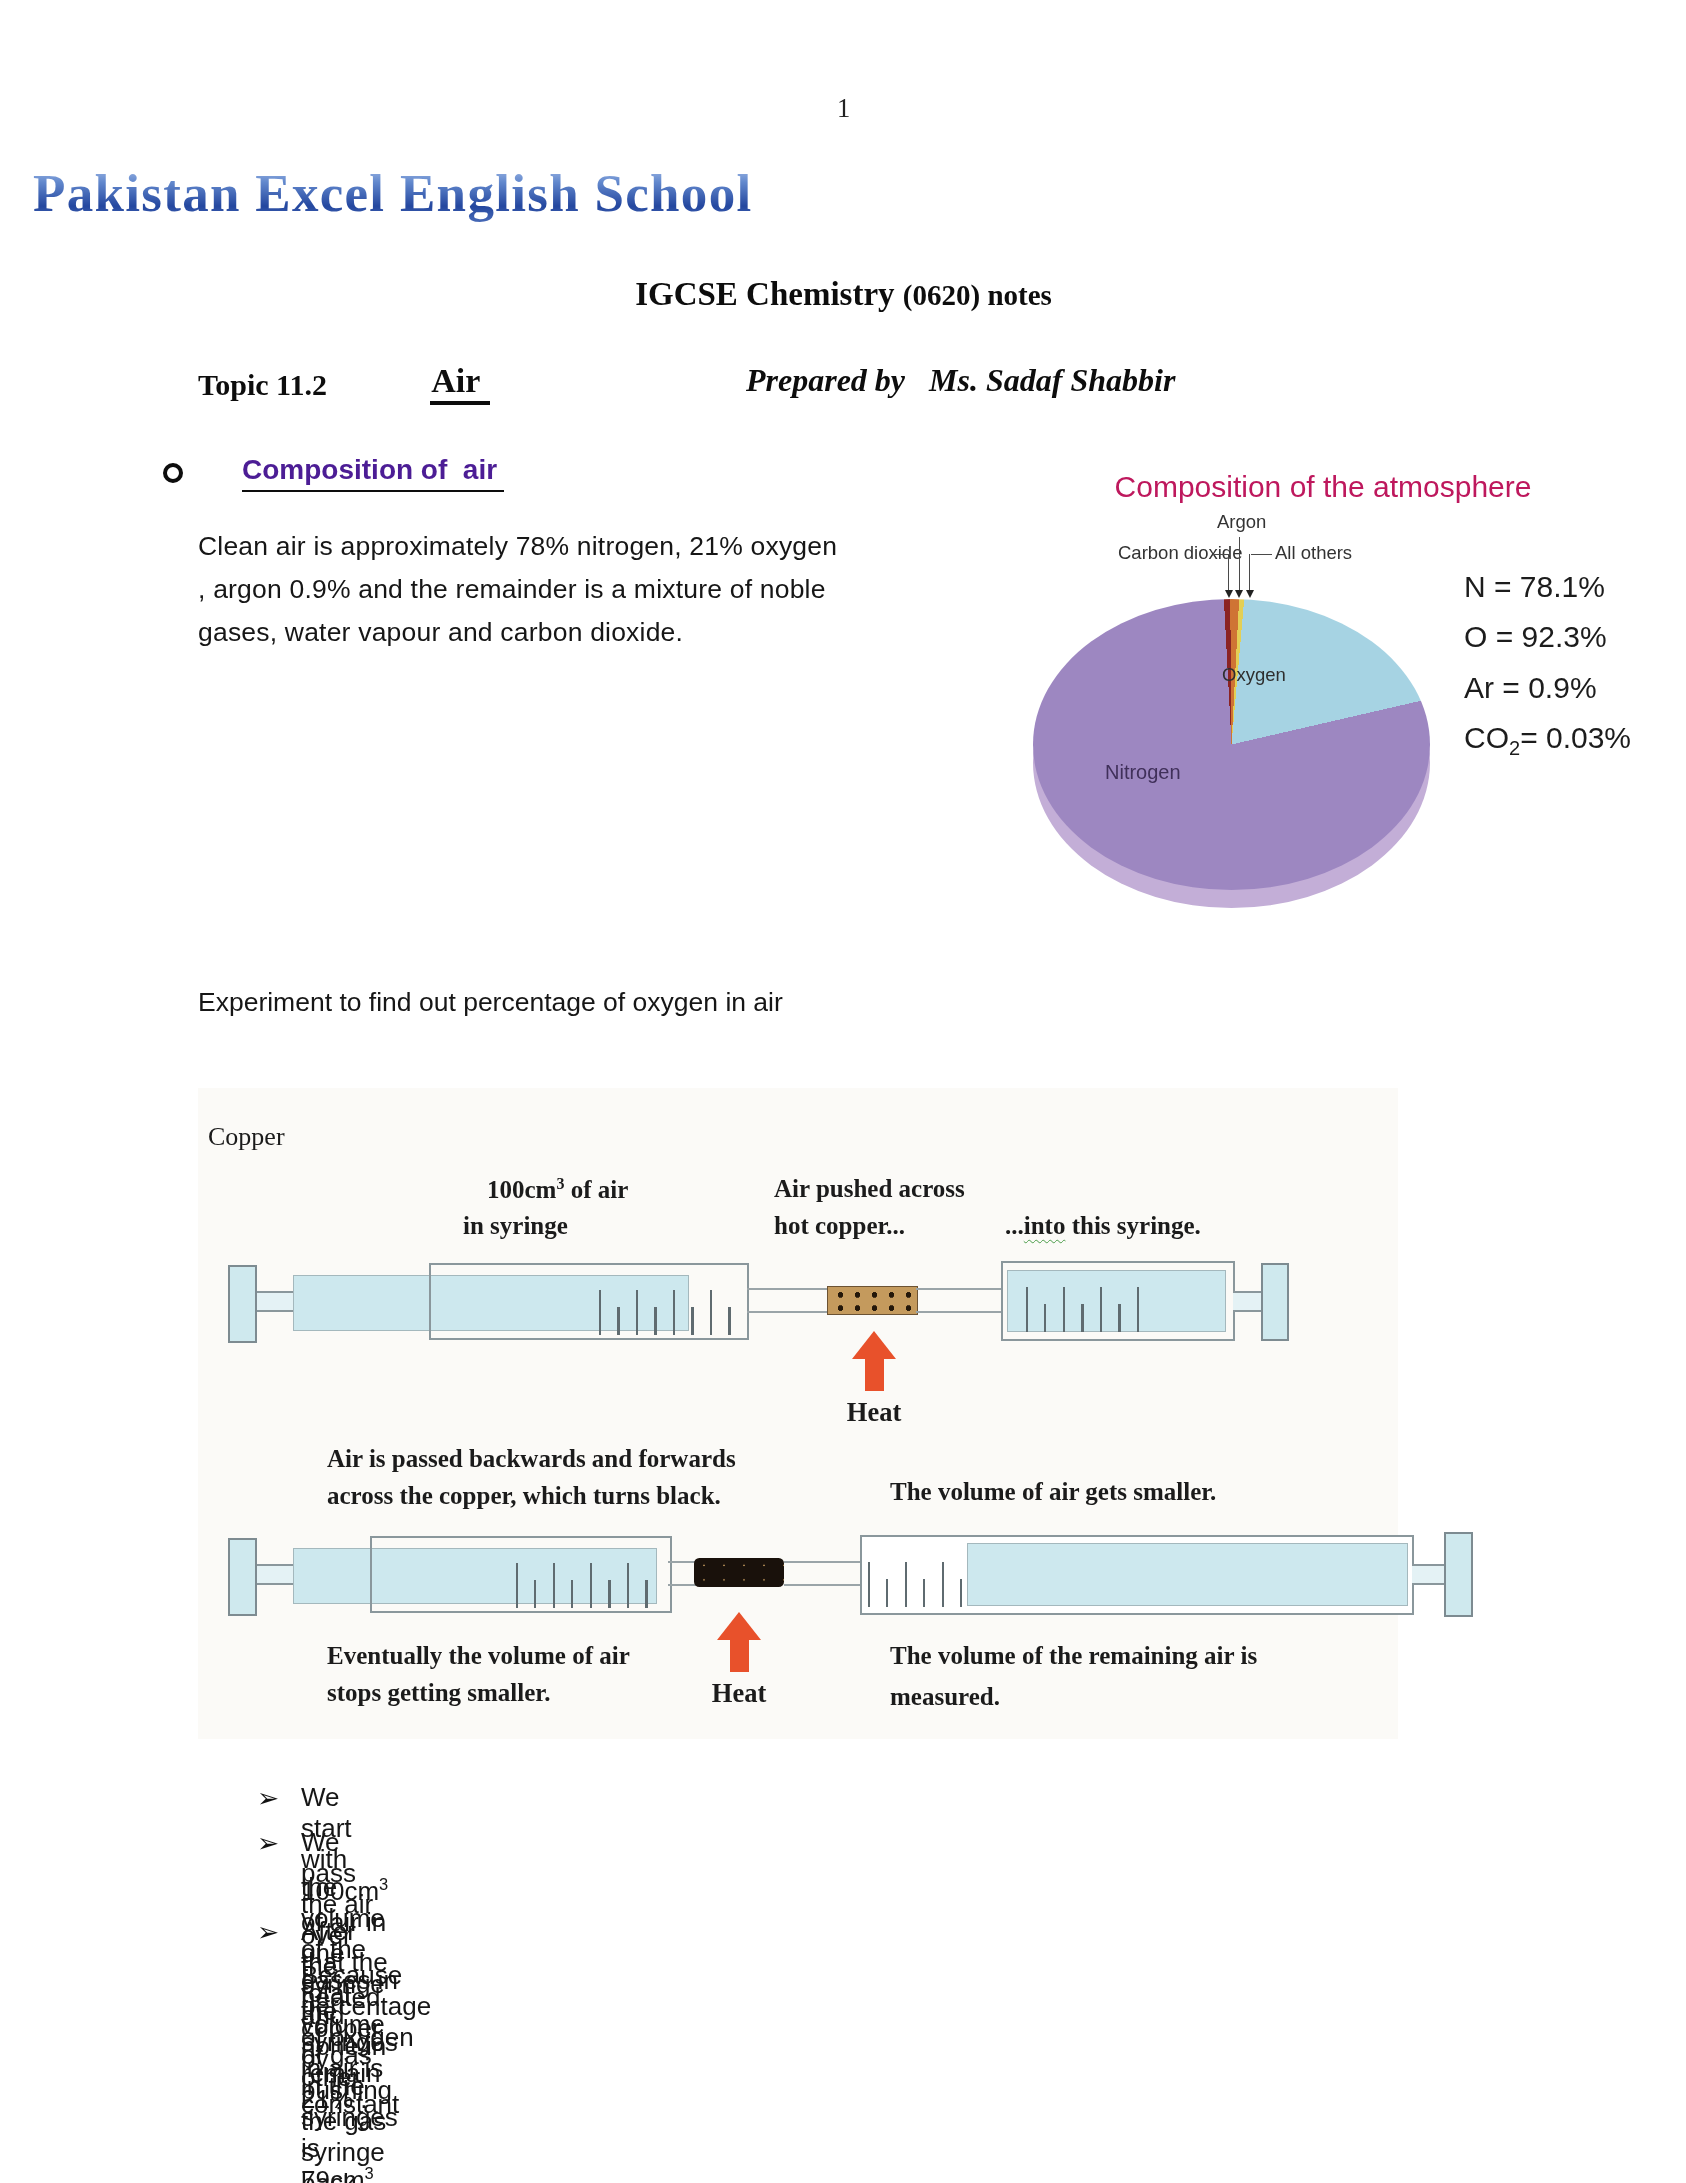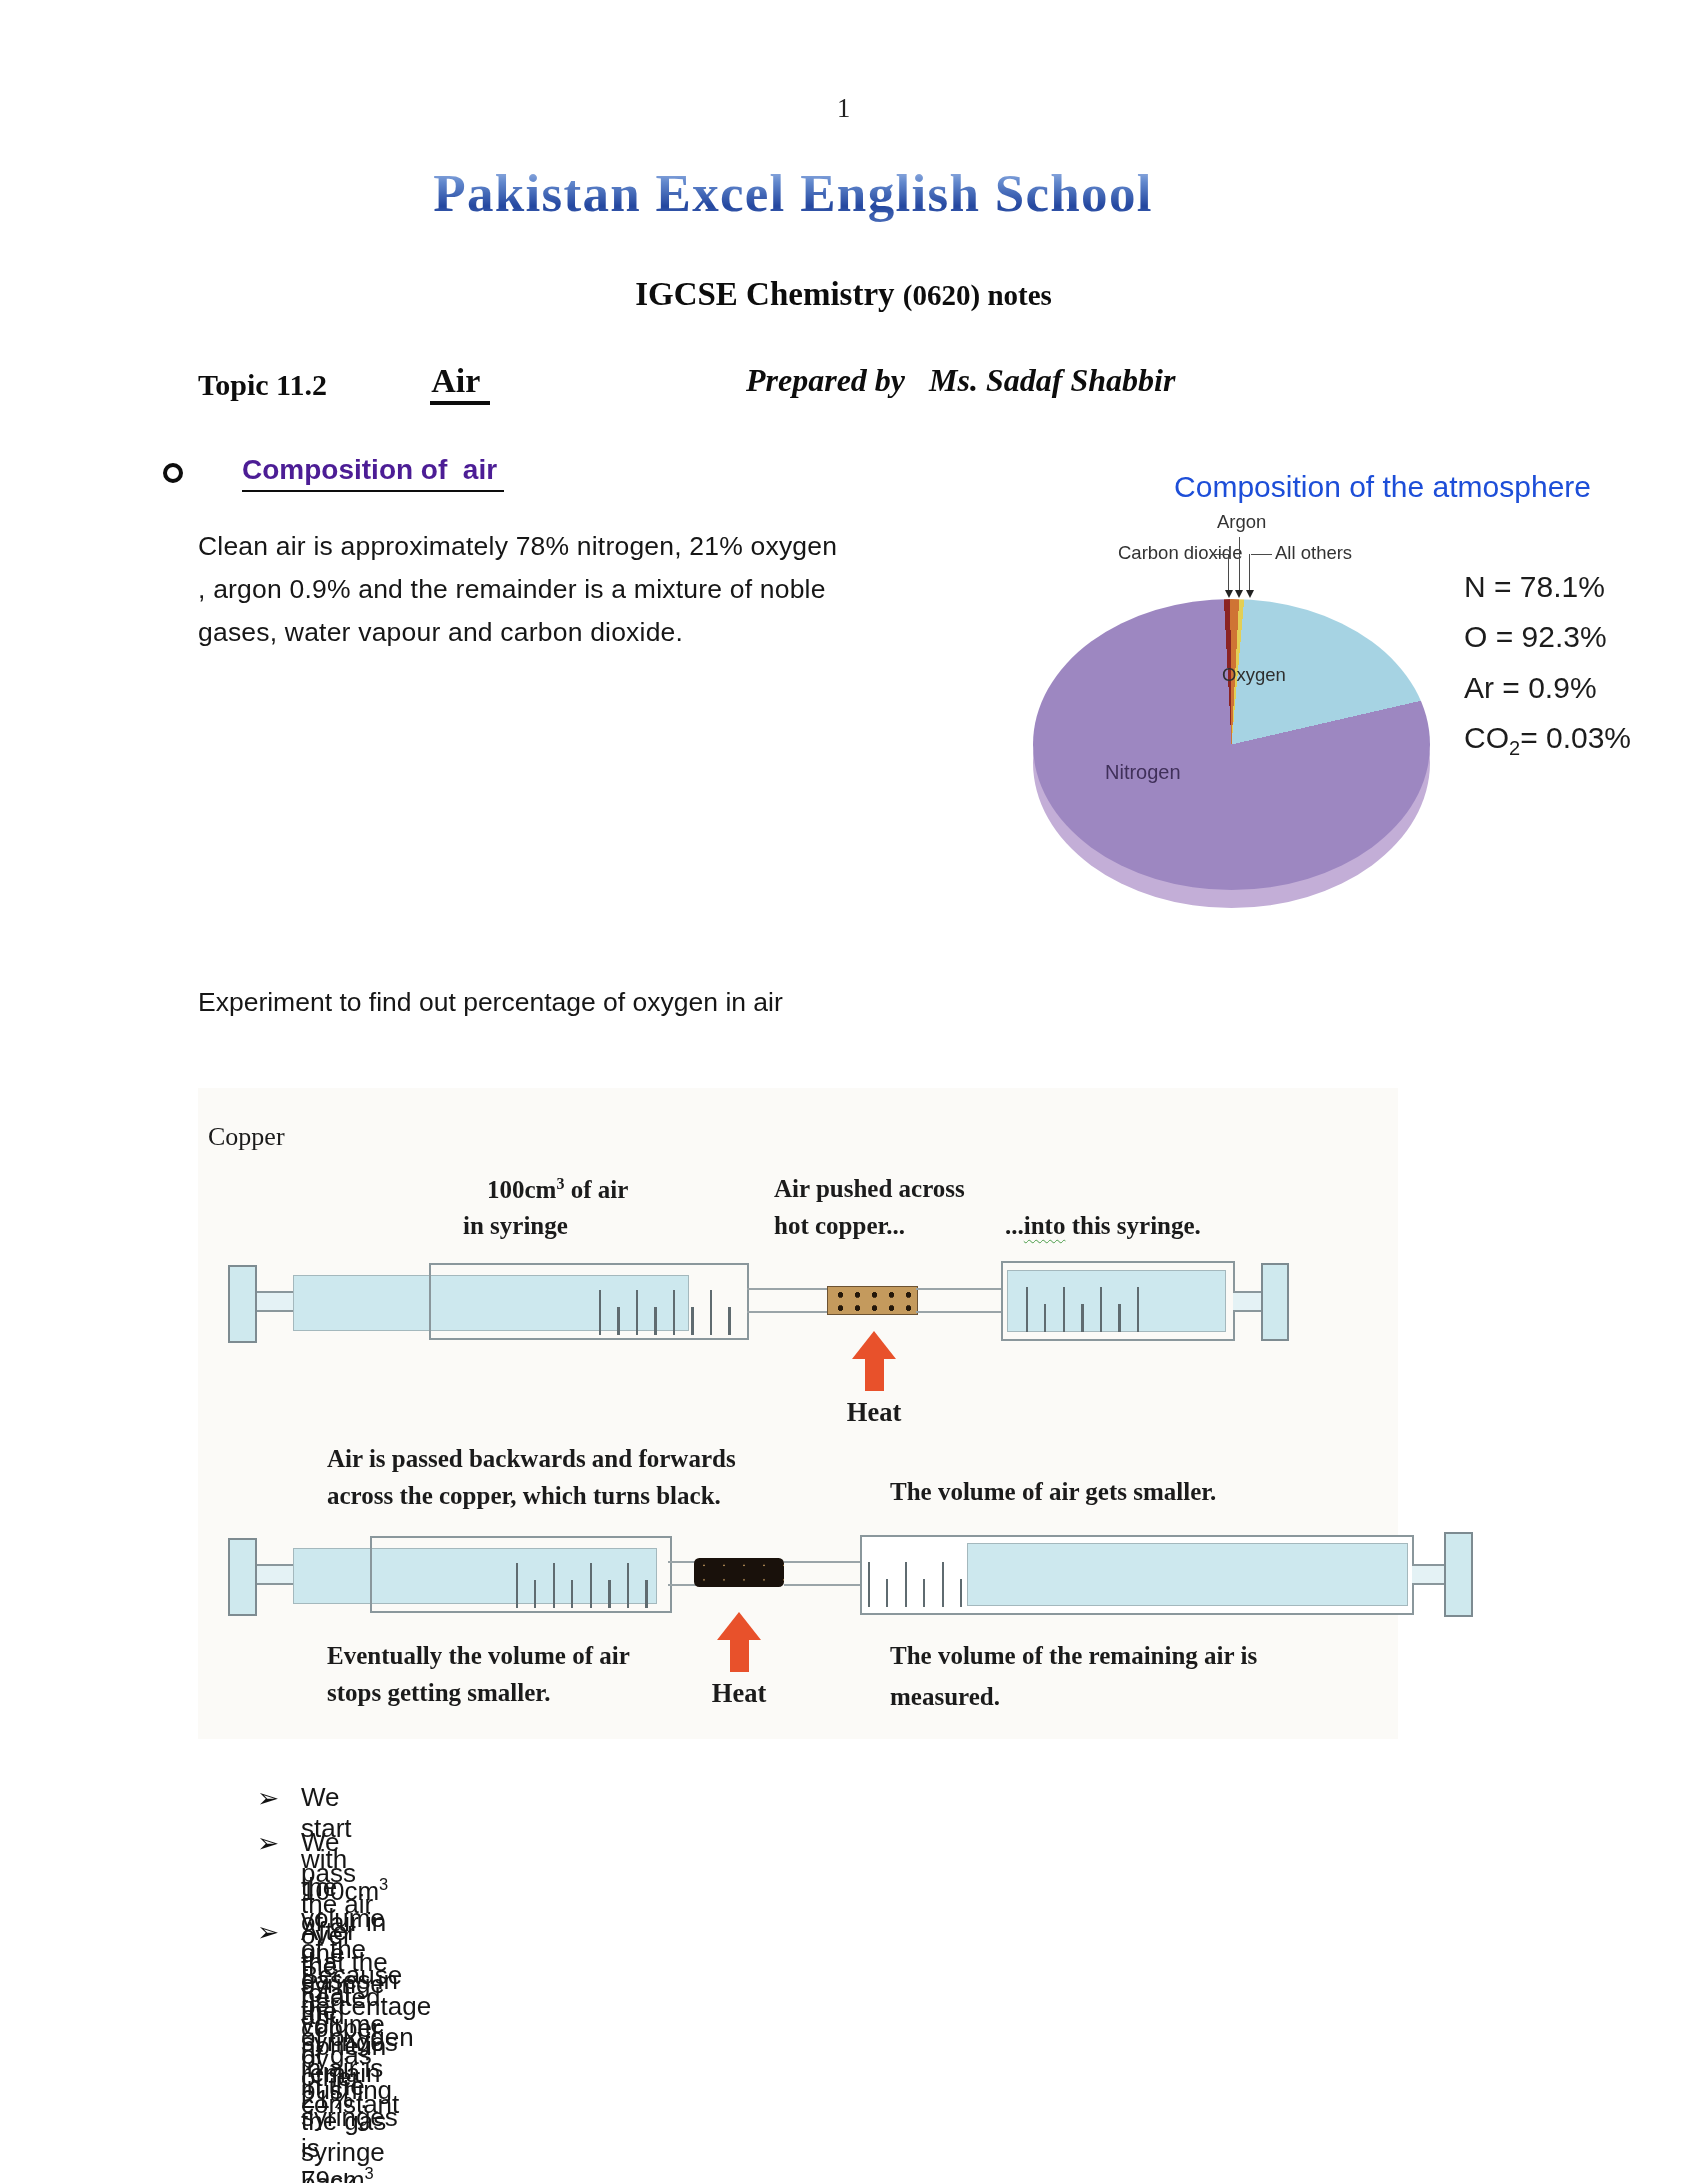--- a/index.html
+++ b/index.html
@@ -3,42 +3,42 @@
 <meta charset="utf-8">
 <style>
   html,body{margin:0;padding:0;background:#ffffff;}
   .page{position:relative;width:1687px;height:2183px;background:#ffffff;overflow:hidden;
         font-family:"Liberation Sans",sans-serif;color:#111;}
   .abs{position:absolute;}
   .pre{white-space:pre;}
 
   
   .pageno{left:0;top:93px;width:1687px;text-align:center;font:400 26.5px "Liberation Serif",serif;color:#222;}
-  .school-title{left:0;top:163px;width:1586px;text-align:center;
+  .school-title{left:0;top:163px;width:1586px;
     font:bold 53px "Liberation Serif",serif;letter-spacing:1.3px;
     background:linear-gradient(180deg,#aec4ea 0%,#6288cd 32%,#24479f 72%,#4a6cb8 100%);
-    -webkit-background-clip:text;background-clip:text;color:transparent;}
+    -webkit-background-clip:text;background-clip:text;color:transparent;padding-left:33px;}
   .subtitle{left:0;top:276px;width:1687px;text-align:center;color:#0d0d0d;}
   .subtitle .big{font:bold 33px "Liberation Serif",serif;}
   .subtitle .small{font:bold 29px "Liberation Serif",serif;}
 
   .topic-label{left:198px;top:368px;font:bold 30px "Liberation Serif",serif;color:#0d0d0d;}
   .topic-air{left:430px;top:362px;font:bold 34px "Liberation Serif",serif;color:#0d0d0d;
              border-bottom:4px solid #0d0d0d;padding:0 9.3px 1.3px 1.3px;}
   .prepared{left:746px;top:362px;font:600 italic 32px "Liberation Serif",serif;color:#0d0d0d;}
 
   .ring-bullet{left:163px;top:463px;width:12px;height:12px;border:4.6px solid #0d0d0d;border-radius:50%;}
   .sec-heading{left:206px;top:454px;font:bold 28px "Liberation Sans",sans-serif;color:#4c1d95;
                border-bottom:2.6px solid #0d0d0d;padding:0 6.6px 4px 0;margin-left:36px;}
 
   .para-line{left:198px;font:400 26.5px/1 "Liberation Sans",sans-serif;letter-spacing:0.2px;color:#161616;}
   .caption{left:198px;top:987px;font:400 26.5px "Liberation Sans",sans-serif;color:#161616;}
 
   
-  .pie-title{left:1055px;top:470px;width:536px;text-align:right;font:400 30px "Liberation Sans",sans-serif;color:#1d4ed8;}
+  .pie-title{left:1055px;top:470px;width:536px;text-align:center;font:400 30px "Liberation Sans",sans-serif;color:#be185d;}
   .pie-rim{left:1033px;top:617px;width:397px;height:291px;border-radius:50%;background:#c3aed7;}
   .pie-disc{left:1033px;top:599px;width:397px;height:291px;border-radius:50%;
     background:conic-gradient(from -3deg,#8b2323 0deg 2.5deg,#cf7434 2.5deg 6deg,#e3cf55 6deg 8deg,
                #a6d3e3 8deg 80deg,#9d87c1 80deg 360deg);}
   .pie-small{font:400 18.5px "Liberation Sans",sans-serif;color:#333;}
   .leader{background:#4a4a4a;}
   .lead-arrow{width:0;height:0;border-left:4px solid transparent;border-right:4px solid transparent;border-top:8px solid #222;}
   .stat-line{left:1464px;font:400 30px "Liberation Sans",sans-serif;color:#1c1c1c;}
   .stat-line sub{font-size:20px;}
 

